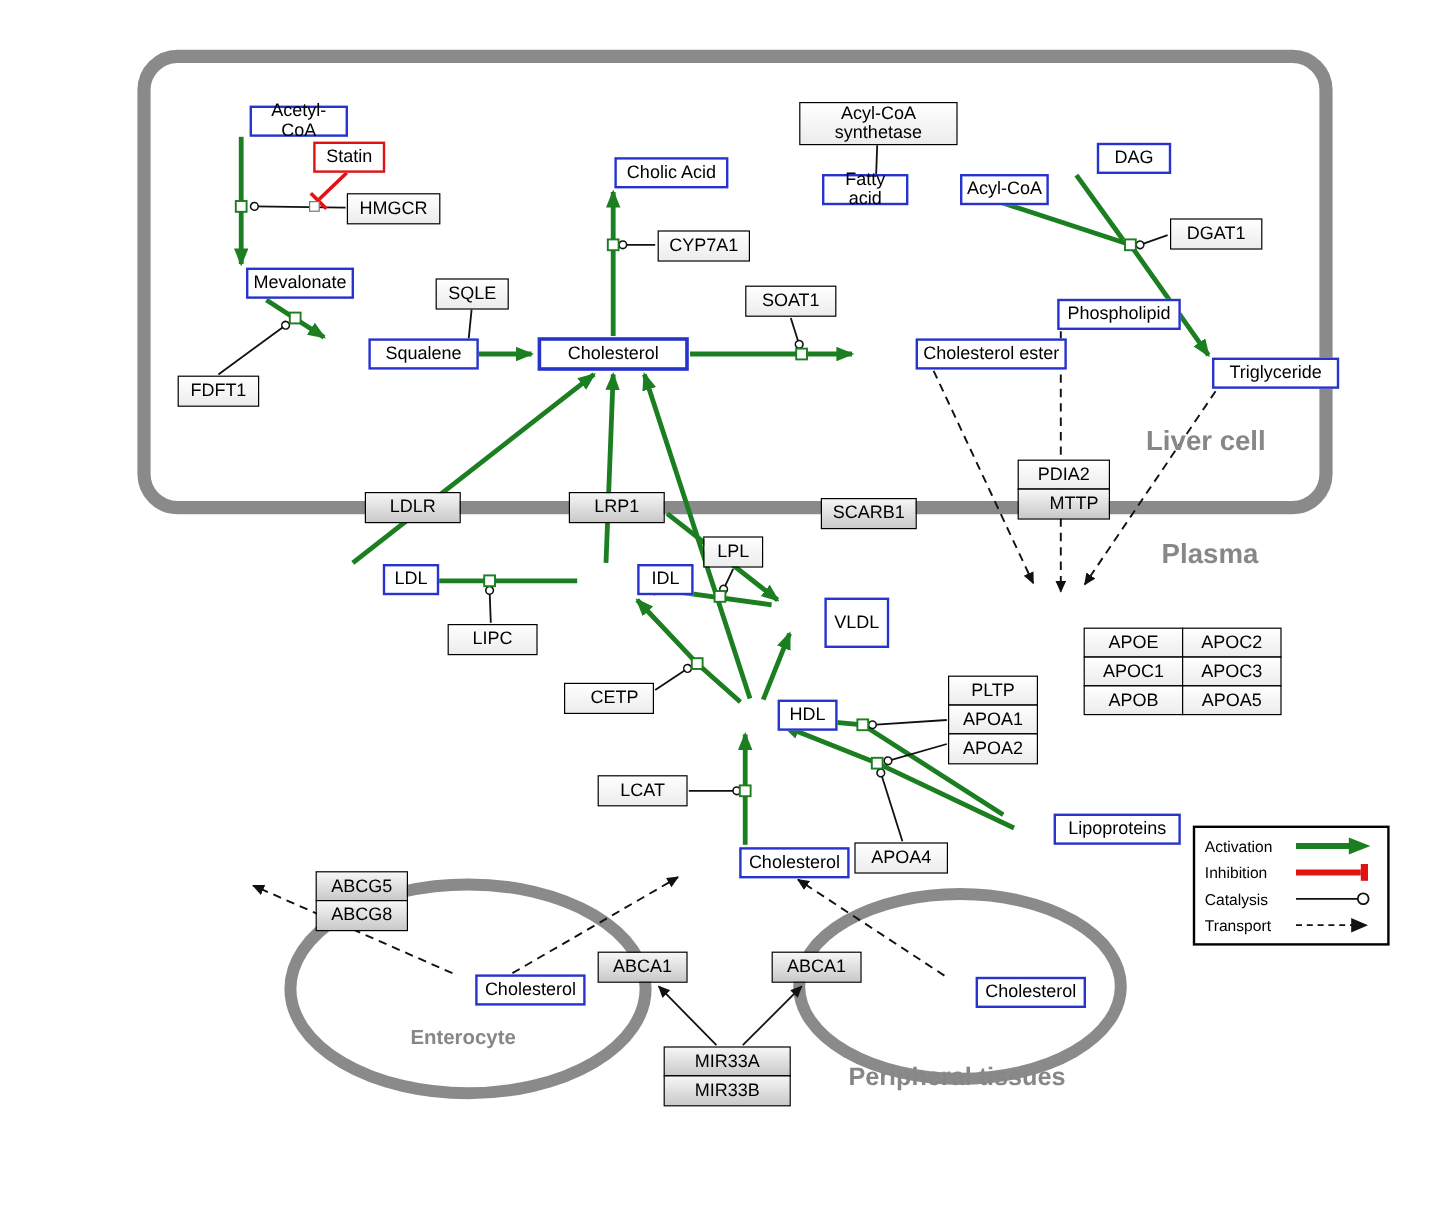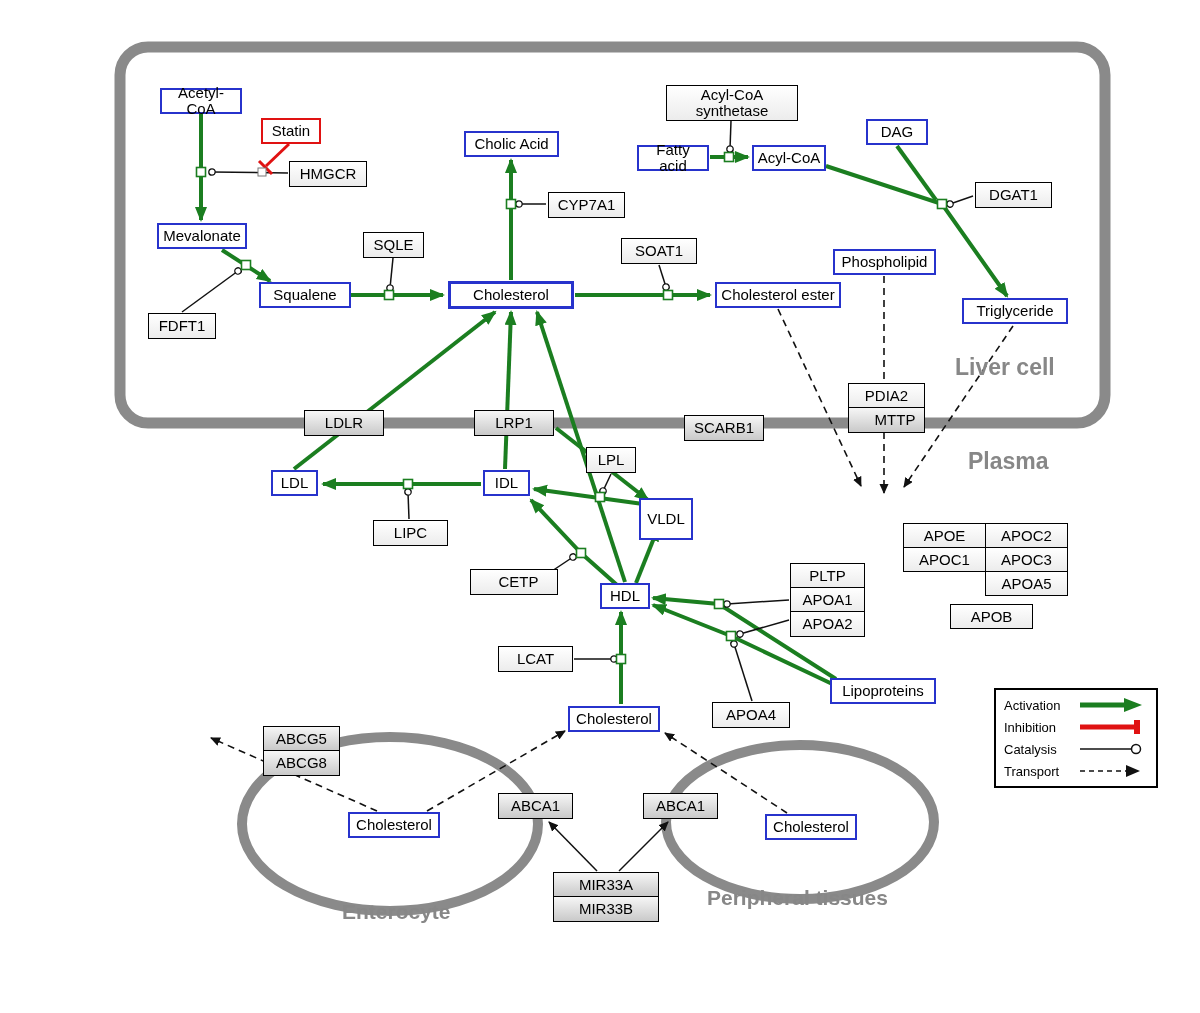--- a/index.html
+++ b/index.html
@@ -2,21 +2,21 @@
 <html><head>
 <meta charset="utf-8">
 <style>
   html,body{margin:0;padding:0;background:#fff;}
   #stage{position:relative;width:1200px;height:1013px;background:#fff;overflow:hidden;
          font-family:"Liberation Sans",sans-serif;}
   #edges{position:absolute;left:0;top:0;z-index:0;}
   .node{position:absolute;display:flex;align-items:center;justify-content:center;
         box-sizing:border-box;background:#fff;color:#000;font-size:15px;line-height:1.05;
         text-align:center;z-index:2;padding:0 3px;}
-  .met{border:2px solid #2733cc;}
+  .met{border:2px solid #2733cc;margin-left:48px;}
   .met-bold{border:3px solid #2733cc;}
   .gene{border:1px solid #000;background:linear-gradient(#ffffff,#ececec);}
   .gray{background:linear-gradient(#f6f6f6,#c9c9c9);}
   .red{border:2px solid #e01212;}
   .clabel{position:absolute;z-index:1;font-weight:bold;color:#878787;font-size:23px;}
   .legend{position:absolute;left:994px;top:688px;width:164px;height:100px;border:2px solid #000;
           background:#fff;z-index:2;box-sizing:border-box;display:flex;flex-direction:column;
           justify-content:space-around;padding:4px 8px;}
   .lrow{display:flex;align-items:center;justify-content:space-between;font-size:13px;color:#000;}
 </style>
@@ -115,21 +115,21 @@
     <rect x="595.5" y="492.5" width="9" height="9"></rect>
     <rect x="576.5" y="548.5" width="9" height="9"></rect>
     <rect x="616.5" y="654.5" width="9" height="9"></rect>
     <rect x="714.5" y="599.5" width="9" height="9"></rect>
     <rect x="726.5" y="631.5" width="9" height="9"></rect>
   </g>
 </svg>
 
 <div class="clabel" style="left:955px;top:354px;">Liver cell</div>
 <div class="clabel" style="left:968px;top:448px;">Plasma</div>
-<div class="clabel" style="left:342px;top:900px;font-size:21px;">Enterocyte</div>
+<div class="clabel" style="left:342px;top:855px;font-size:17px;">Enterocyte</div>
 <div class="clabel" style="left:707px;top:850px;font-size:21px;margin-top:36px;">Peripheral tissues</div>
 
 <div class="node met" style="left:160px;top:88px;width:82px;height:26px;">Acetyl-CoA</div>
 <div class="node red" style="left:261px;top:118px;width:60px;height:26px;">Statin</div>
 <div class="node gene" style="left:289px;top:161px;width:78px;height:26px;">HMGCR</div>
 <div class="node met" style="left:157px;top:223px;width:90px;height:26px;">Mevalonate</div>
 <div class="node gene" style="left:148px;top:313px;width:68px;height:26px;">FDFT1</div>
 <div class="node met" style="left:259px;top:282px;width:92px;height:26px;">Squalene</div>
 <div class="node gene" style="left:363px;top:232px;width:61px;height:26px;">SQLE</div>
 <div class="node met-bold" style="left:448px;top:281px;width:126px;height:28px;">Cholesterol</div>
@@ -149,35 +149,35 @@
 <div class="node gene gray" style="left:474px;top:410px;width:80px;height:26px;">LRP1</div>
 <div class="node gene gray" style="left:684px;top:415px;width:80px;height:26px;">SCARB1</div>
 <div class="node gene" style="left:848px;top:383px;width:77px;height:25px;">PDIA2</div>
 <div class="node gene gray" style="left:848px;top:407px;width:77px;height:26px;padding-left:20px;">MTTP</div>
 
 <div class="node met" style="left:271px;top:470px;width:47px;height:26px;">LDL</div>
 <div class="node met" style="left:483px;top:470px;width:47px;height:26px;text-align:center;">IDL</div>
 <div class="node gene" style="left:373px;top:520px;width:75px;height:26px;">LIPC</div>
 <div class="node gene" style="left:586px;top:447px;width:50px;height:26px;">LPL</div>
 <div class="node met" style="left:639px;top:498px;width:54px;height:42px;">VLDL</div>
-<div class="node gene" style="left:470px;top:569px;width:88px;height:26px;padding-left:12px;">CETP</div>
+<div class="node gene" style="left:470px;top:569px;width:75px;height:26px;padding-left:12px;">CETP</div>
 <div class="node met" style="left:600px;top:583px;width:50px;height:26px;">HDL</div>
 <div class="node gene" style="left:498px;top:646px;width:75px;height:26px;">LCAT</div>
 <div class="node gene" style="left:790px;top:563px;width:75px;height:25px;">PLTP</div>
 <div class="node gene" style="left:790px;top:587px;width:75px;height:25px;">APOA1</div>
 <div class="node gene" style="left:790px;top:611px;width:75px;height:26px;">APOA2</div>
 <div class="node gene" style="left:712px;top:702px;width:78px;height:26px;">APOA4</div>
 <div class="node met" style="left:830px;top:678px;width:106px;height:26px;">Lipoproteins</div>
 <div class="node met" style="left:568px;top:706px;width:92px;height:26px;">Cholesterol</div>
 
 <div class="node gene" style="left:903px;top:523px;width:83px;height:25px;">APOE</div>
 <div class="node gene" style="left:985px;top:523px;width:83px;height:25px;">APOC2</div>
 <div class="node gene" style="left:903px;top:547px;width:83px;height:25px;">APOC1</div>
 <div class="node gene" style="left:985px;top:547px;width:83px;height:25px;">APOC3</div>
-<div class="node gene" style="left:950px;top:571px;width:83px;height:25px;margin-top:33px;">APOB</div>
+<div class="node gene" style="left:903px;top:571px;width:83px;height:25px;">APOB</div>
 <div class="node gene" style="left:985px;top:571px;width:83px;height:25px;">APOA5</div>
 
 <div class="node gene gray" style="left:263px;top:726px;width:77px;height:25px;">ABCG5</div>
 <div class="node gene gray" style="left:263px;top:750px;width:77px;height:26px;">ABCG8</div>
 <div class="node met" style="left:348px;top:812px;width:92px;height:26px;">Cholesterol</div>
 <div class="node gene gray" style="left:498px;top:793px;width:75px;height:26px;">ABCA1</div>
 <div class="node gene gray" style="left:643px;top:793px;width:75px;height:26px;">ABCA1</div>
 <div class="node met" style="left:765px;top:814px;width:92px;height:26px;">Cholesterol</div>
 <div class="node gene gray" style="left:553px;top:872px;width:106px;height:25px;">MIR33A</div>
 <div class="node gene gray" style="left:553px;top:896px;width:106px;height:26px;">MIR33B</div>

